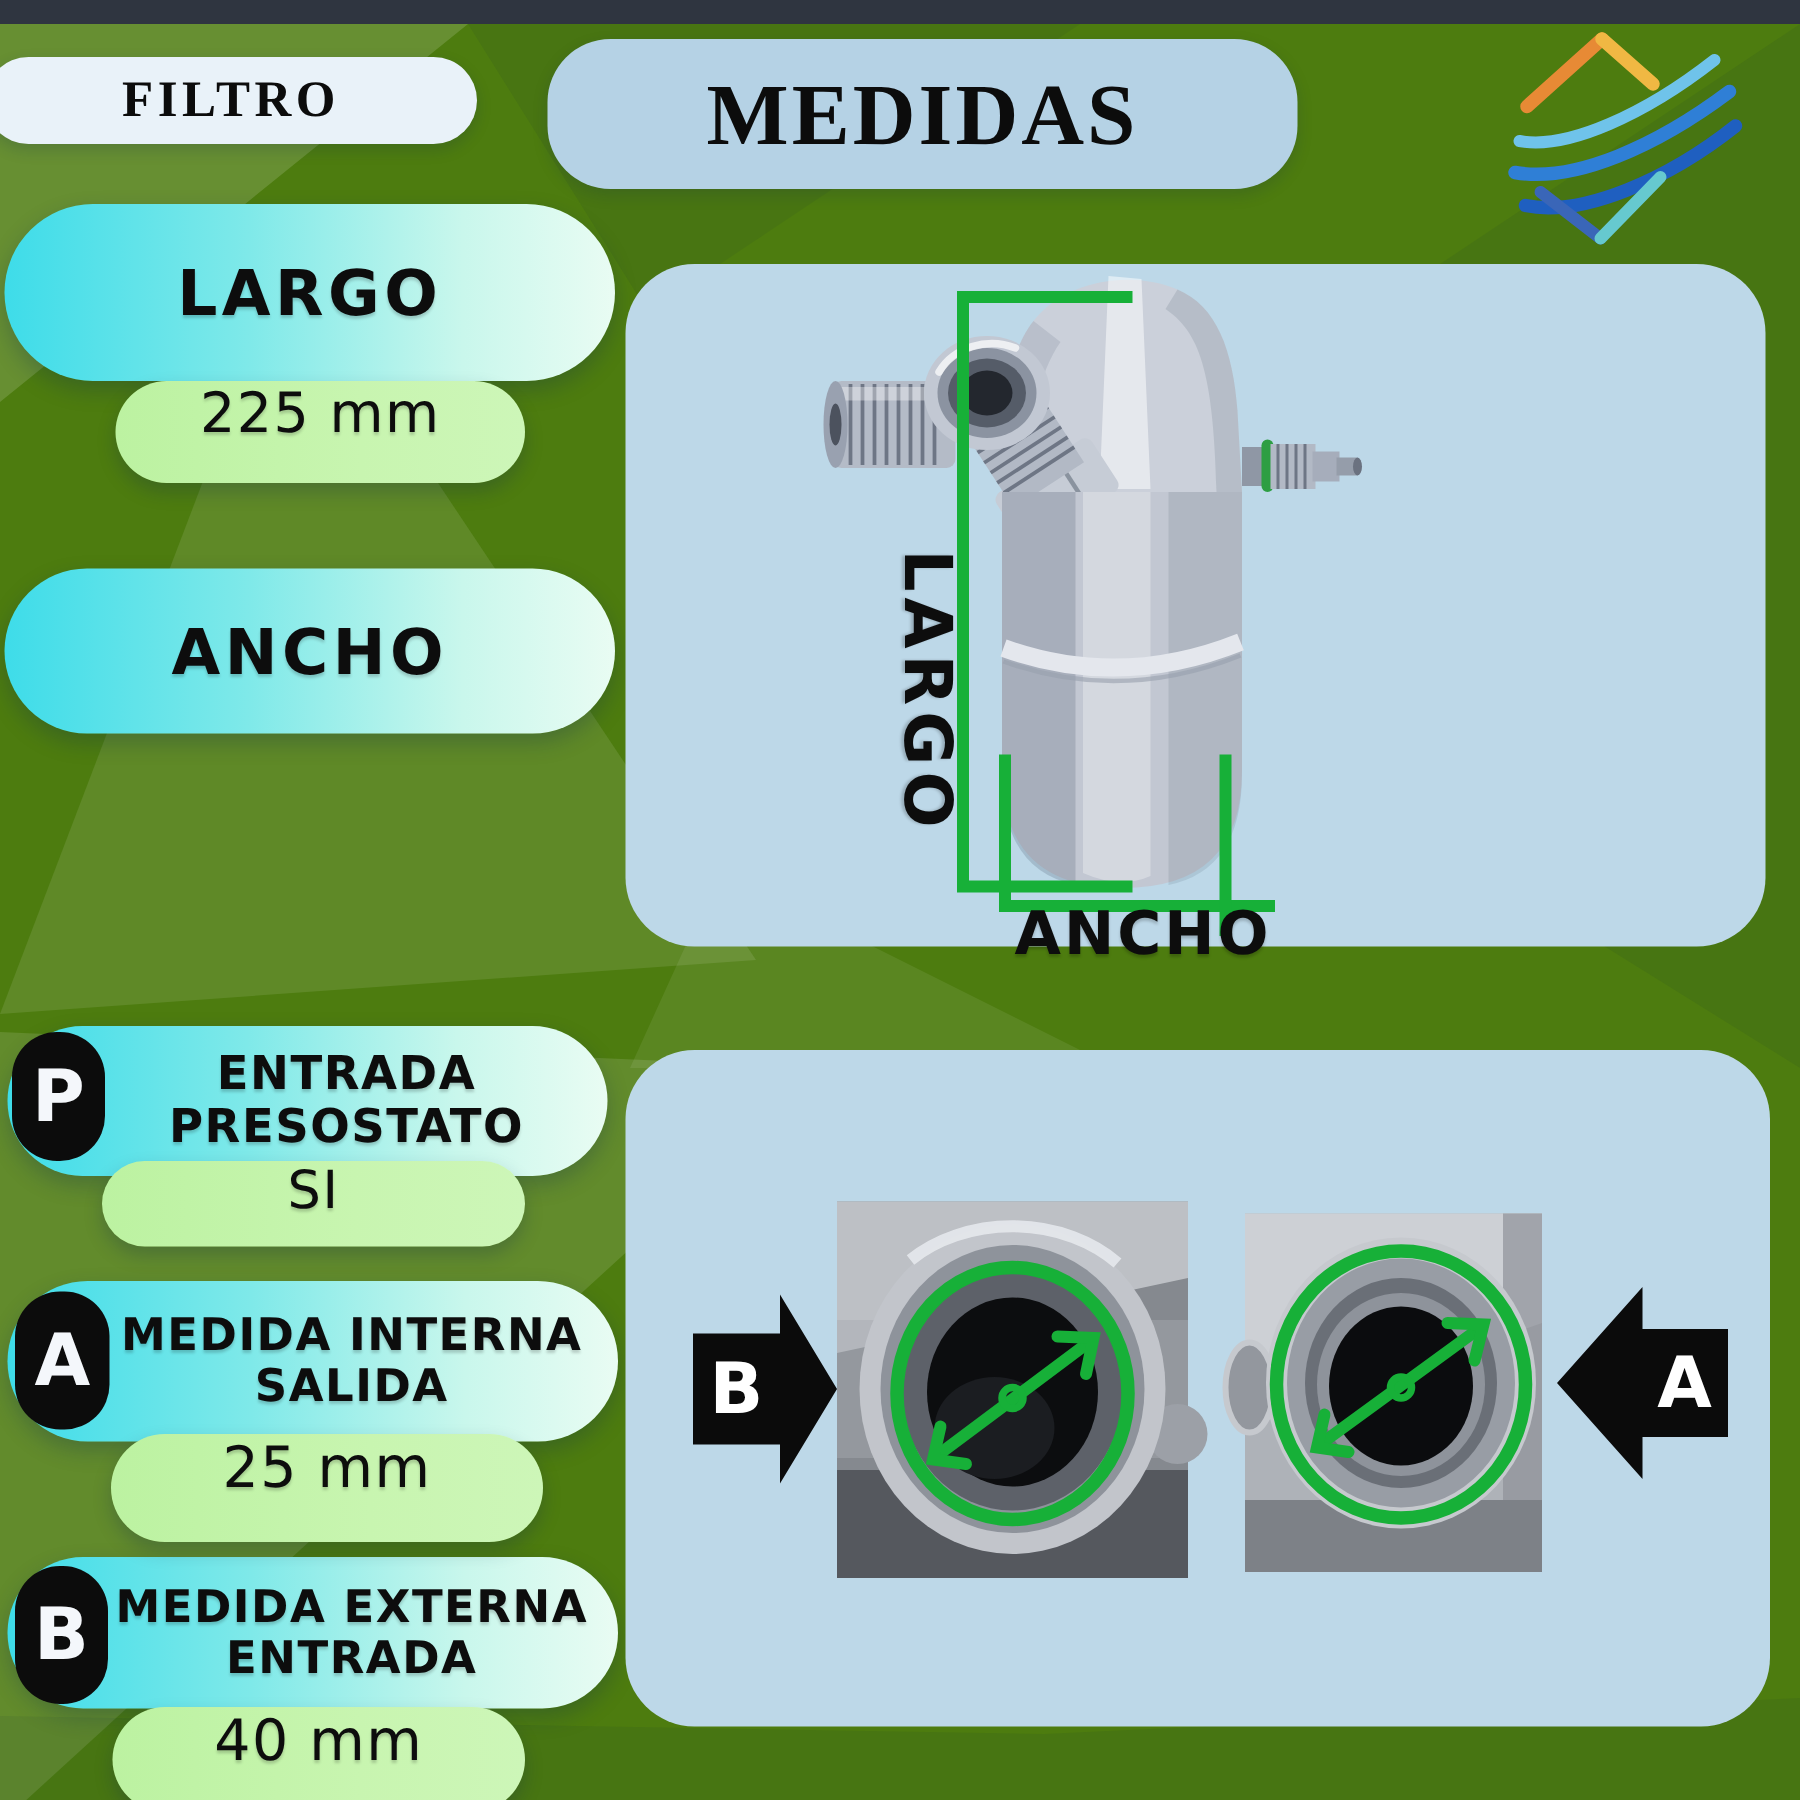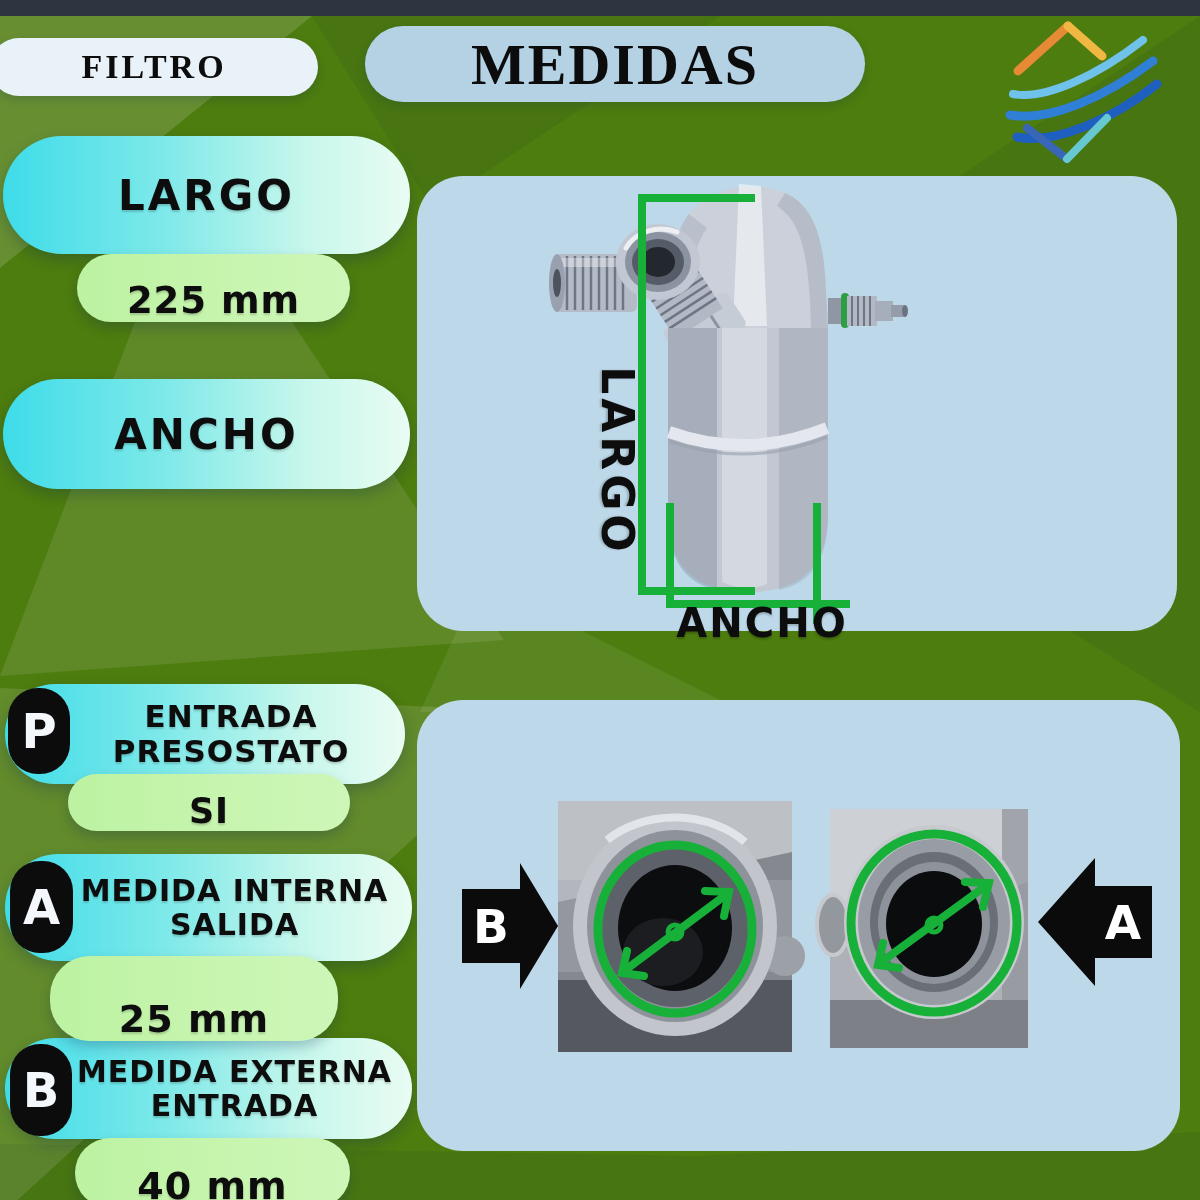--- a/index.html
+++ b/index.html
@@ -17,22 +17,22 @@
     position:absolute;border-radius:60px;
     background:linear-gradient(90deg,#3edce9 0%,#7fe9e9 40%,#c9f7ec 75%,#e9fcf3 100%);
     display:flex;flex-direction:column;align-items:center;justify-content:center;
     color:#0d0d0d;font-weight:bold;
     box-shadow:0 6px 14px rgba(15,45,80,.28);
     text-shadow:0 2px 2px rgba(0,0,0,.18);
   }
   .pill-green{
     position:absolute;border-radius:40px;
     background:linear-gradient(90deg,#bcf2a1 0%,#c8f5b0 60%,#cdf6b8 100%);
-    display:flex;align-items:flex-end;justify-content:center;
-    color:#0d0d0d;font-weight:bold;
+    display:flex;align-items:flex-start;justify-content:center;
+    color:#0d0d0d;font-weight:normal;
     box-shadow:0 6px 12px rgba(15,45,80,.25);
     text-shadow:0 2px 2px rgba(0,0,0,.18);
     z-index:3;
   }
   .badge{
     position:absolute;background:#0c0c0c;border-radius:30px;z-index:4;
     display:flex;align-items:center;justify-content:center;
     color:#f4f7fb;font-weight:bold;font-size:50px;
   }
   .tag{
@@ -69,21 +69,21 @@
   <div class="bgshape" style="background:rgba(255,255,255,.10);clip-path:polygon(16% 13%,42% 52%,0% 55%);"></div>
   <div class="bgshape" style="background:rgba(10,35,65,.08);clip-path:polygon(100% 0%,100% 58%,55% 30%);"></div>
   <div class="bgshape" style="background:rgba(255,255,255,.12);clip-path:polygon(0% 56%,46% 58%,0% 100%);"></div>
   <div class="bgshape" style="background:rgba(255,255,255,.08);clip-path:polygon(40% 47%,62% 58%,35% 58%);"></div>
   <div class="bgshape" style="background:rgba(10,35,65,.08);clip-path:polygon(0% 94%,58% 95%,100% 93%,100% 100%,0% 100%);"></div>
 
   <div class="tag" style="left:-10px;top:22px;width:328px;height:58px;font-size:34px;letter-spacing:3px;">
     <span>FILTRO</span>
   </div>
 
-  <div class="title" style="left:365px;top:10px;width:500px;height:76px;font-size:58px;letter-spacing:2px;">
+  <div class="title" style="left:365px;top:10px;width:500px;height:100px;font-size:58px;letter-spacing:2px;">
     <span>MEDIDAS</span>
   </div>
 
   <svg style="position:absolute;left:1005px;top:0;" width="175" height="160" viewBox="0 0 175 160">
     <g fill="none" stroke-linecap="round" stroke-linejoin="round">
       <path d="M13,55 L63,10" stroke="#e78a35" stroke-width="9"></path>
       <path d="M63,10 L97,40" stroke="#f0b843" stroke-width="9"></path>
       <path d="M8,78 C40,84 92,60 138,24" stroke="#6fc3ea" stroke-width="8"></path>
       <path d="M5,99 C45,106 100,81 148,45" stroke="#2f7fd6" stroke-width="9"></path>
       <path d="M12,121 C50,129 108,103 152,68" stroke="#1f5fc0" stroke-width="9"></path>
@@ -114,21 +114,21 @@
     <span>SI</span>
   </div>
 
   <div class="pill-cyan" style="left:5px;top:838px;width:407px;height:107px;font-size:30px;letter-spacing:1px;padding-left:52px;box-sizing:border-box;">
     <span class="line1">MEDIDA INTERNA</span>
     <span class="line2">SALIDA</span>
   </div>
   <div class="badge" style="left:10px;top:845px;width:63px;height:92px;font-size:48px;">
     <span>A</span>
   </div>
-  <div class="pill-green" style="left:50px;top:940px;width:288px;height:85px;font-size:38px;letter-spacing:1px;">
+  <div class="pill-green" style="left:74px;top:940px;width:288px;height:72px;font-size:38px;letter-spacing:1px;">
     <span>25 mm</span>
   </div>
 
   <div class="pill-cyan" style="left:5px;top:1022px;width:407px;height:101px;font-size:30px;letter-spacing:1px;padding-left:52px;box-sizing:border-box;">
     <span class="line1">MEDIDA EXTERNA</span>
     <span class="line2">ENTRADA</span>
   </div>
   <div class="badge" style="left:10px;top:1028px;width:62px;height:92px;font-size:48px;">
     <span>B</span>
   </div>

